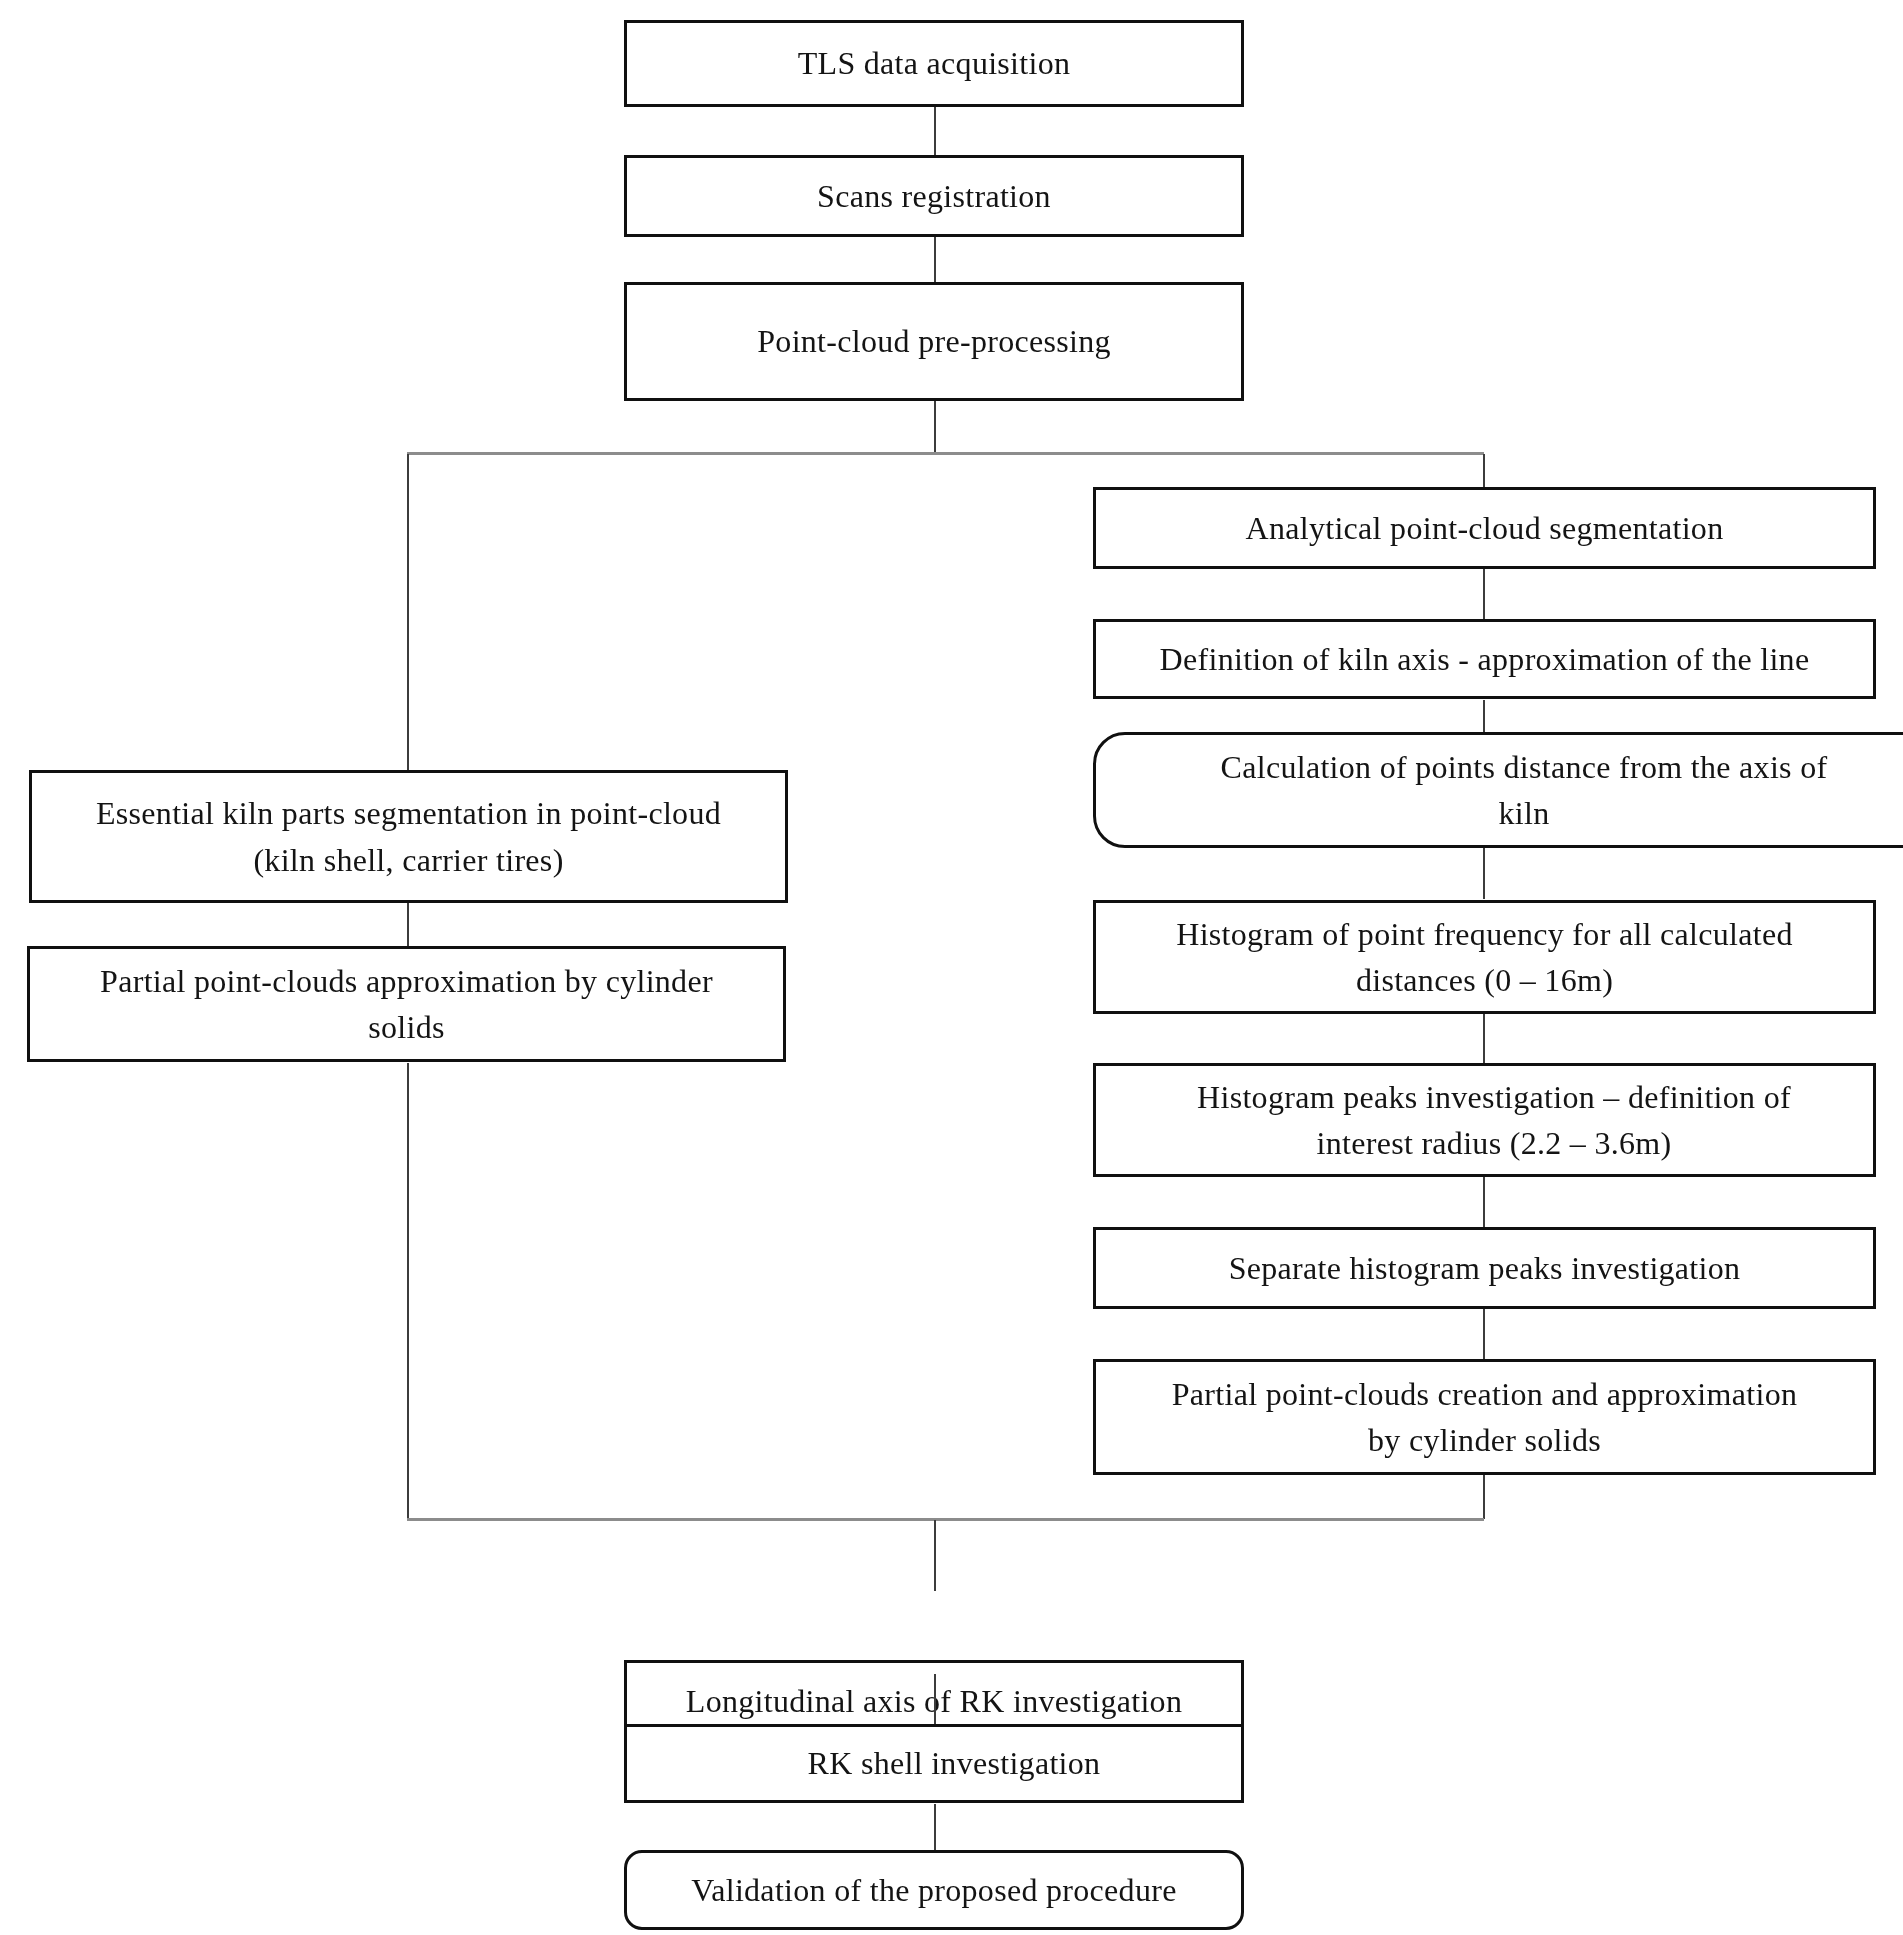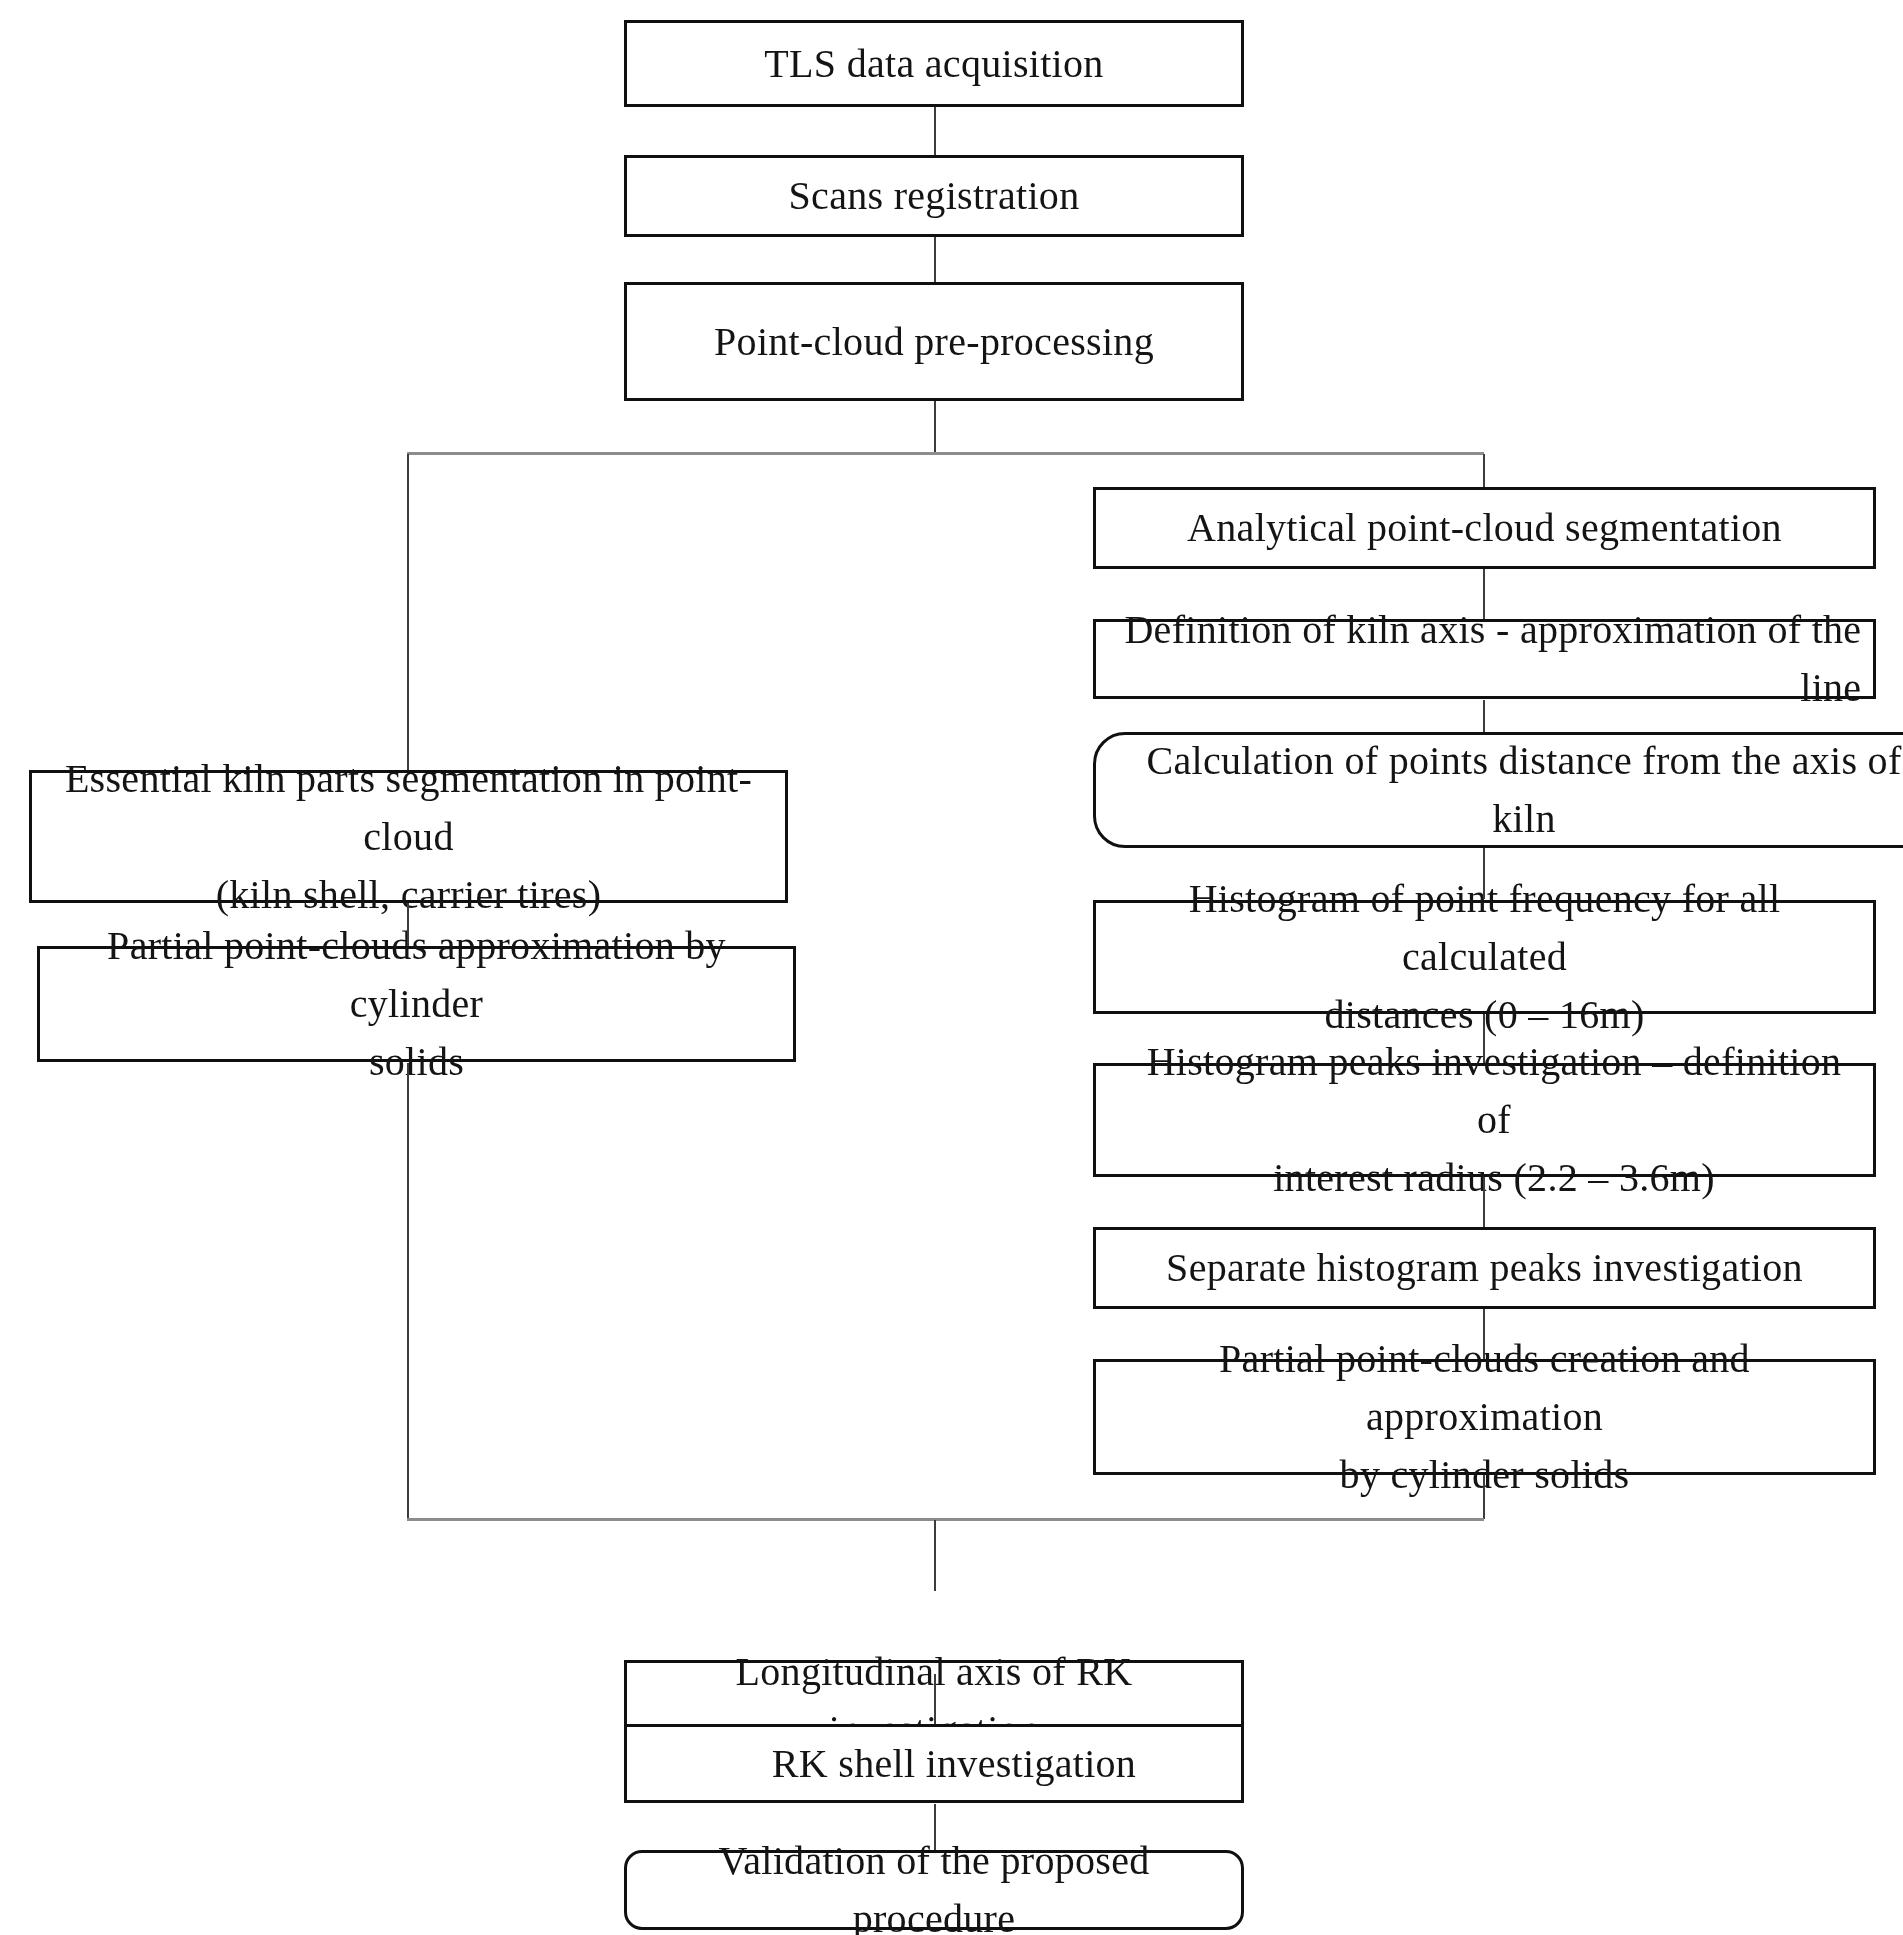--- a/index.html
+++ b/index.html
@@ -15,21 +15,21 @@
     position: absolute;
     box-sizing: border-box;
     background: #ffffff;
     border: 3.2px solid #101010;
     display: flex;
     align-items: center;
     justify-content: center;
     text-align: center;
   }
   .box-label {
-    font-size: 40px;
+    font-size: 32px;
     line-height: 1.45;
     color: #141414;
     white-space: pre-line;
     padding: 0 11.6px;
     letter-spacing: 0.3px;
   }
   .vline {
     position: absolute;
     width: 1.6px;
     background: #3c3c3c;
@@ -55,21 +55,21 @@
 
   <div class="box" style="left:624px; top:282px; width:620px; height:119px;">
     <span class="box-label">Point-cloud pre-processing</span>
   </div>
 
   <div class="box" style="left:29px; top:770px; width:759px; height:133px;">
     <span class="box-label">Essential kiln parts segmentation in point-cloud
 (kiln shell, carrier tires)</span>
   </div>
 
-  <div class="box" style="left:37px; top:946px; width:759px; height:116px;">
+  <div class="box" style="left:27px; top:946px; width:759px; height:116px;">
     <span class="box-label">Partial point-clouds approximation by cylinder
 solids</span>
   </div>
 
   <div class="box" style="left:1093px; top:487px; width:783px; height:82px;">
     <span class="box-label">Analytical point-cloud segmentation</span>
   </div>
 
   <div class="box" style="left:1093px; top:619px; width:783px; height:80px;text-align:right;">
     <span class="box-label">Definition of kiln axis - approximation of the line</span>

